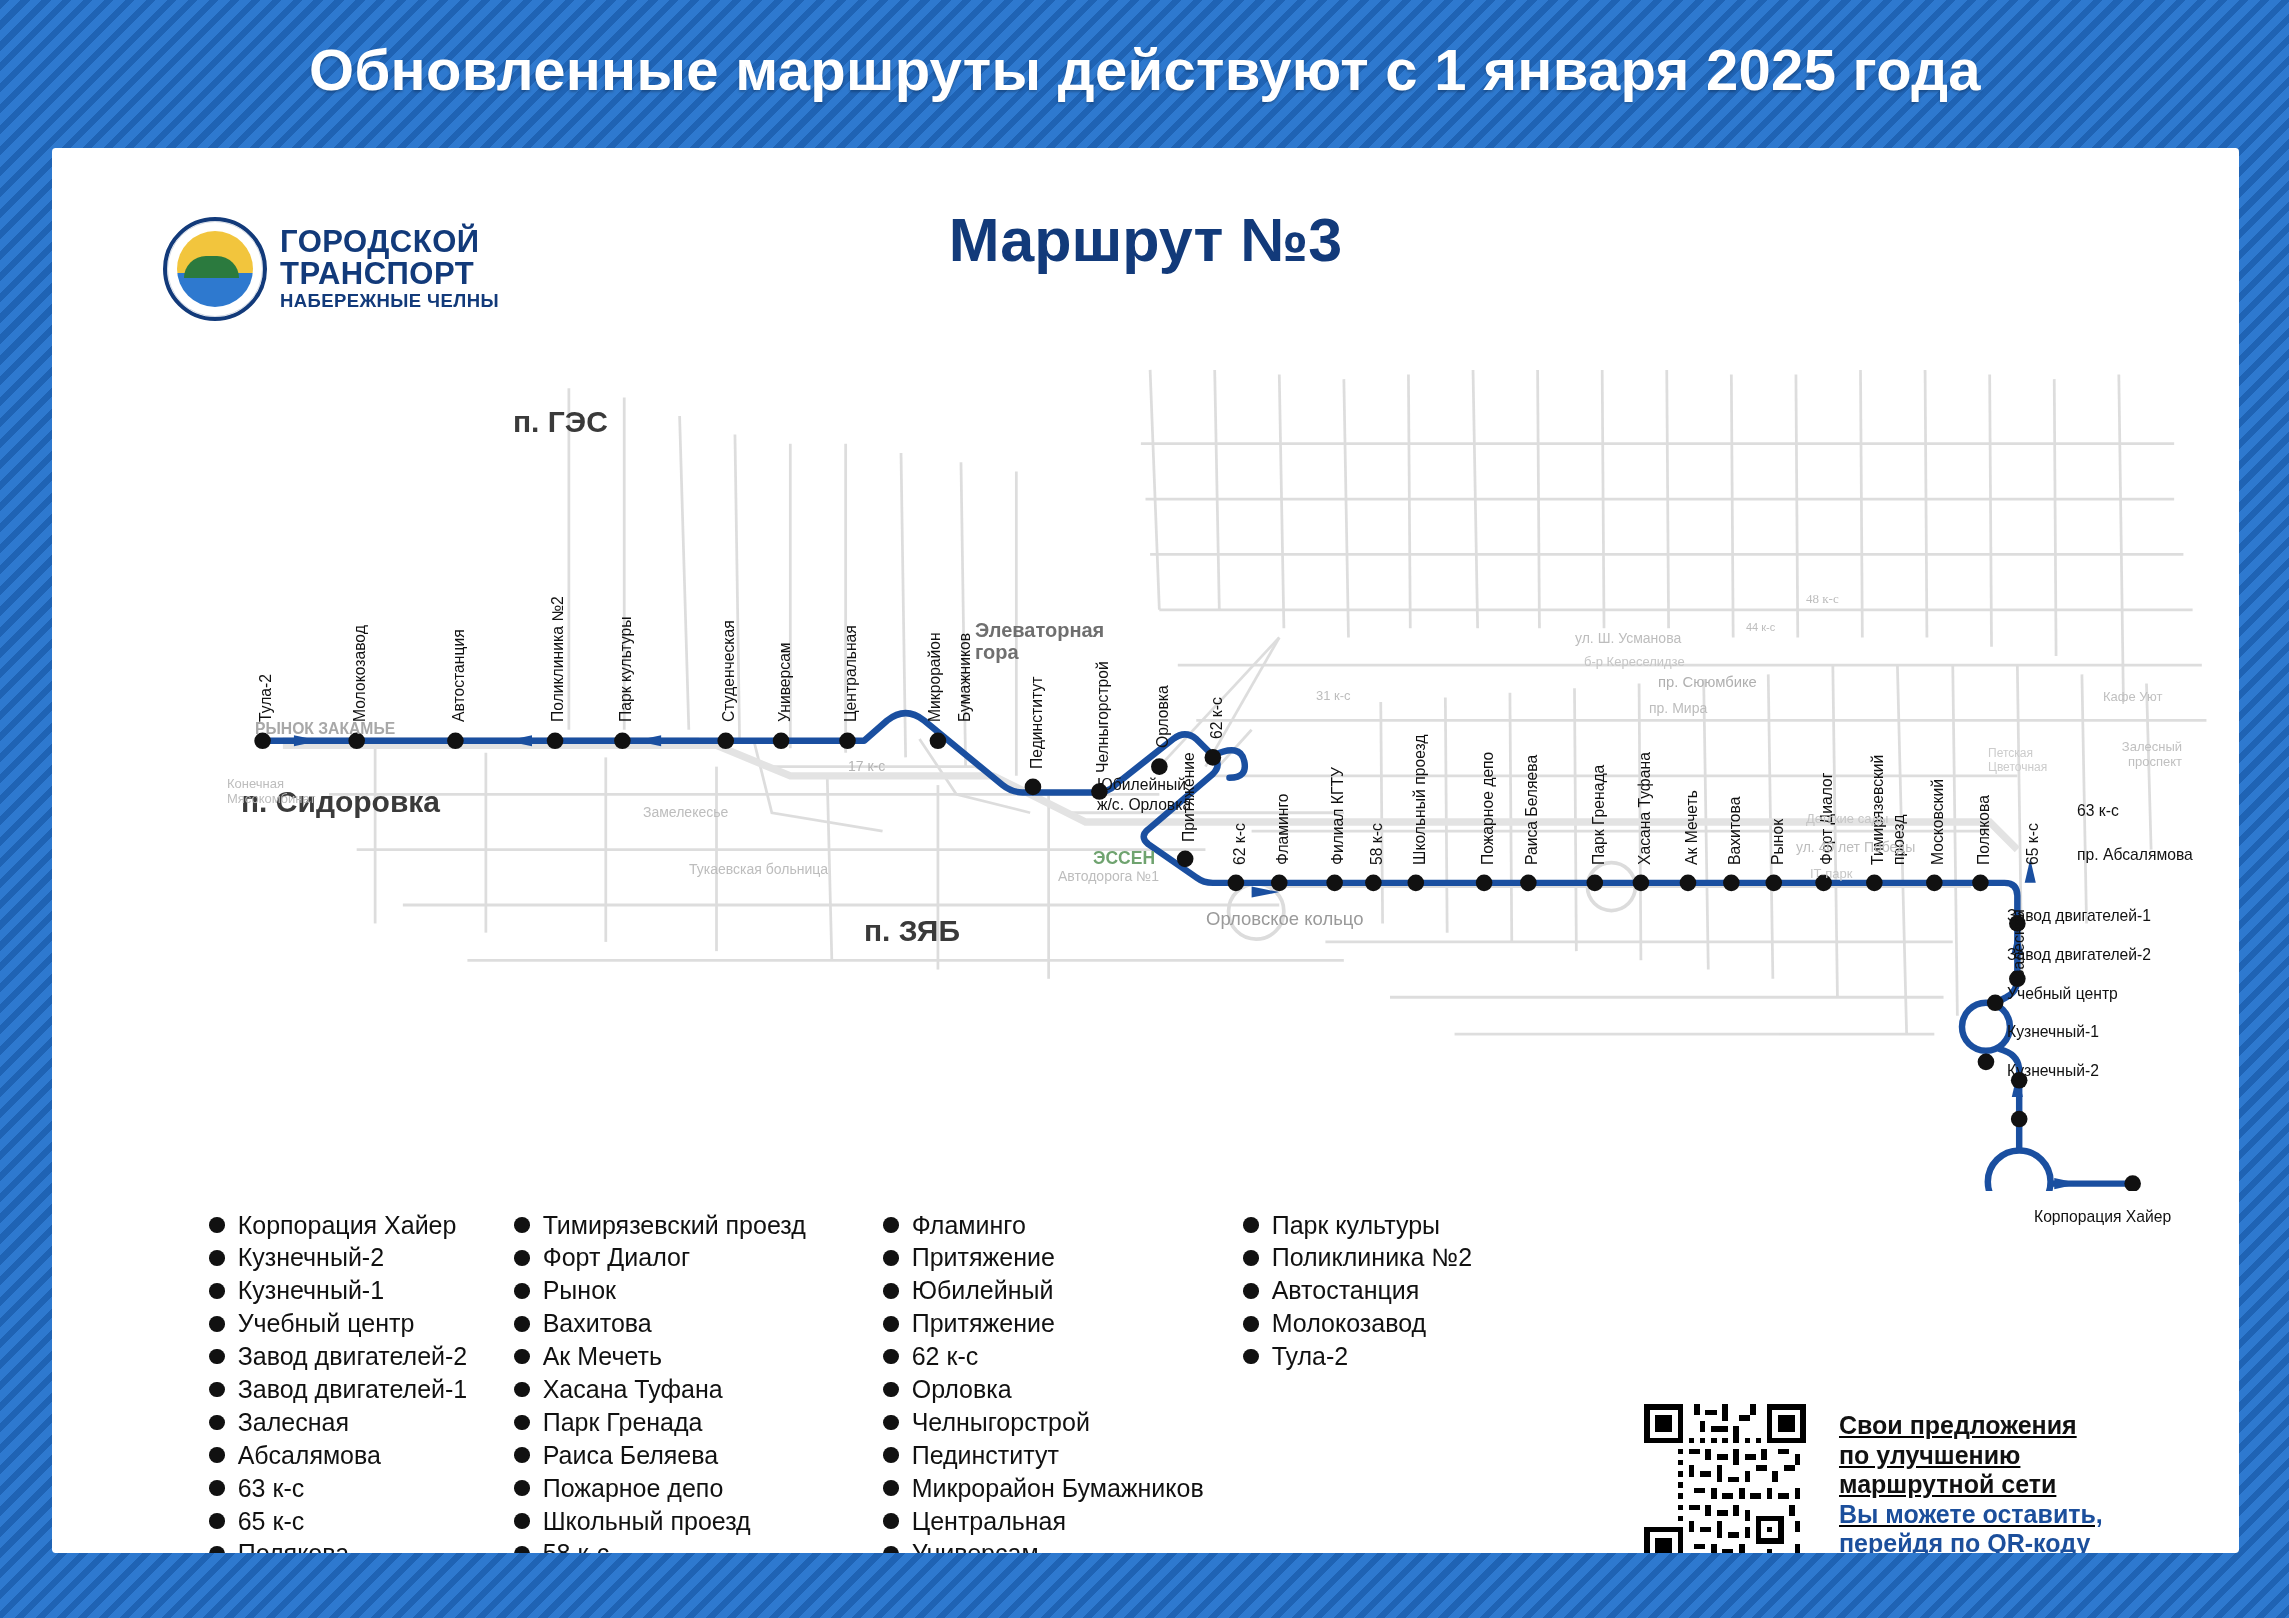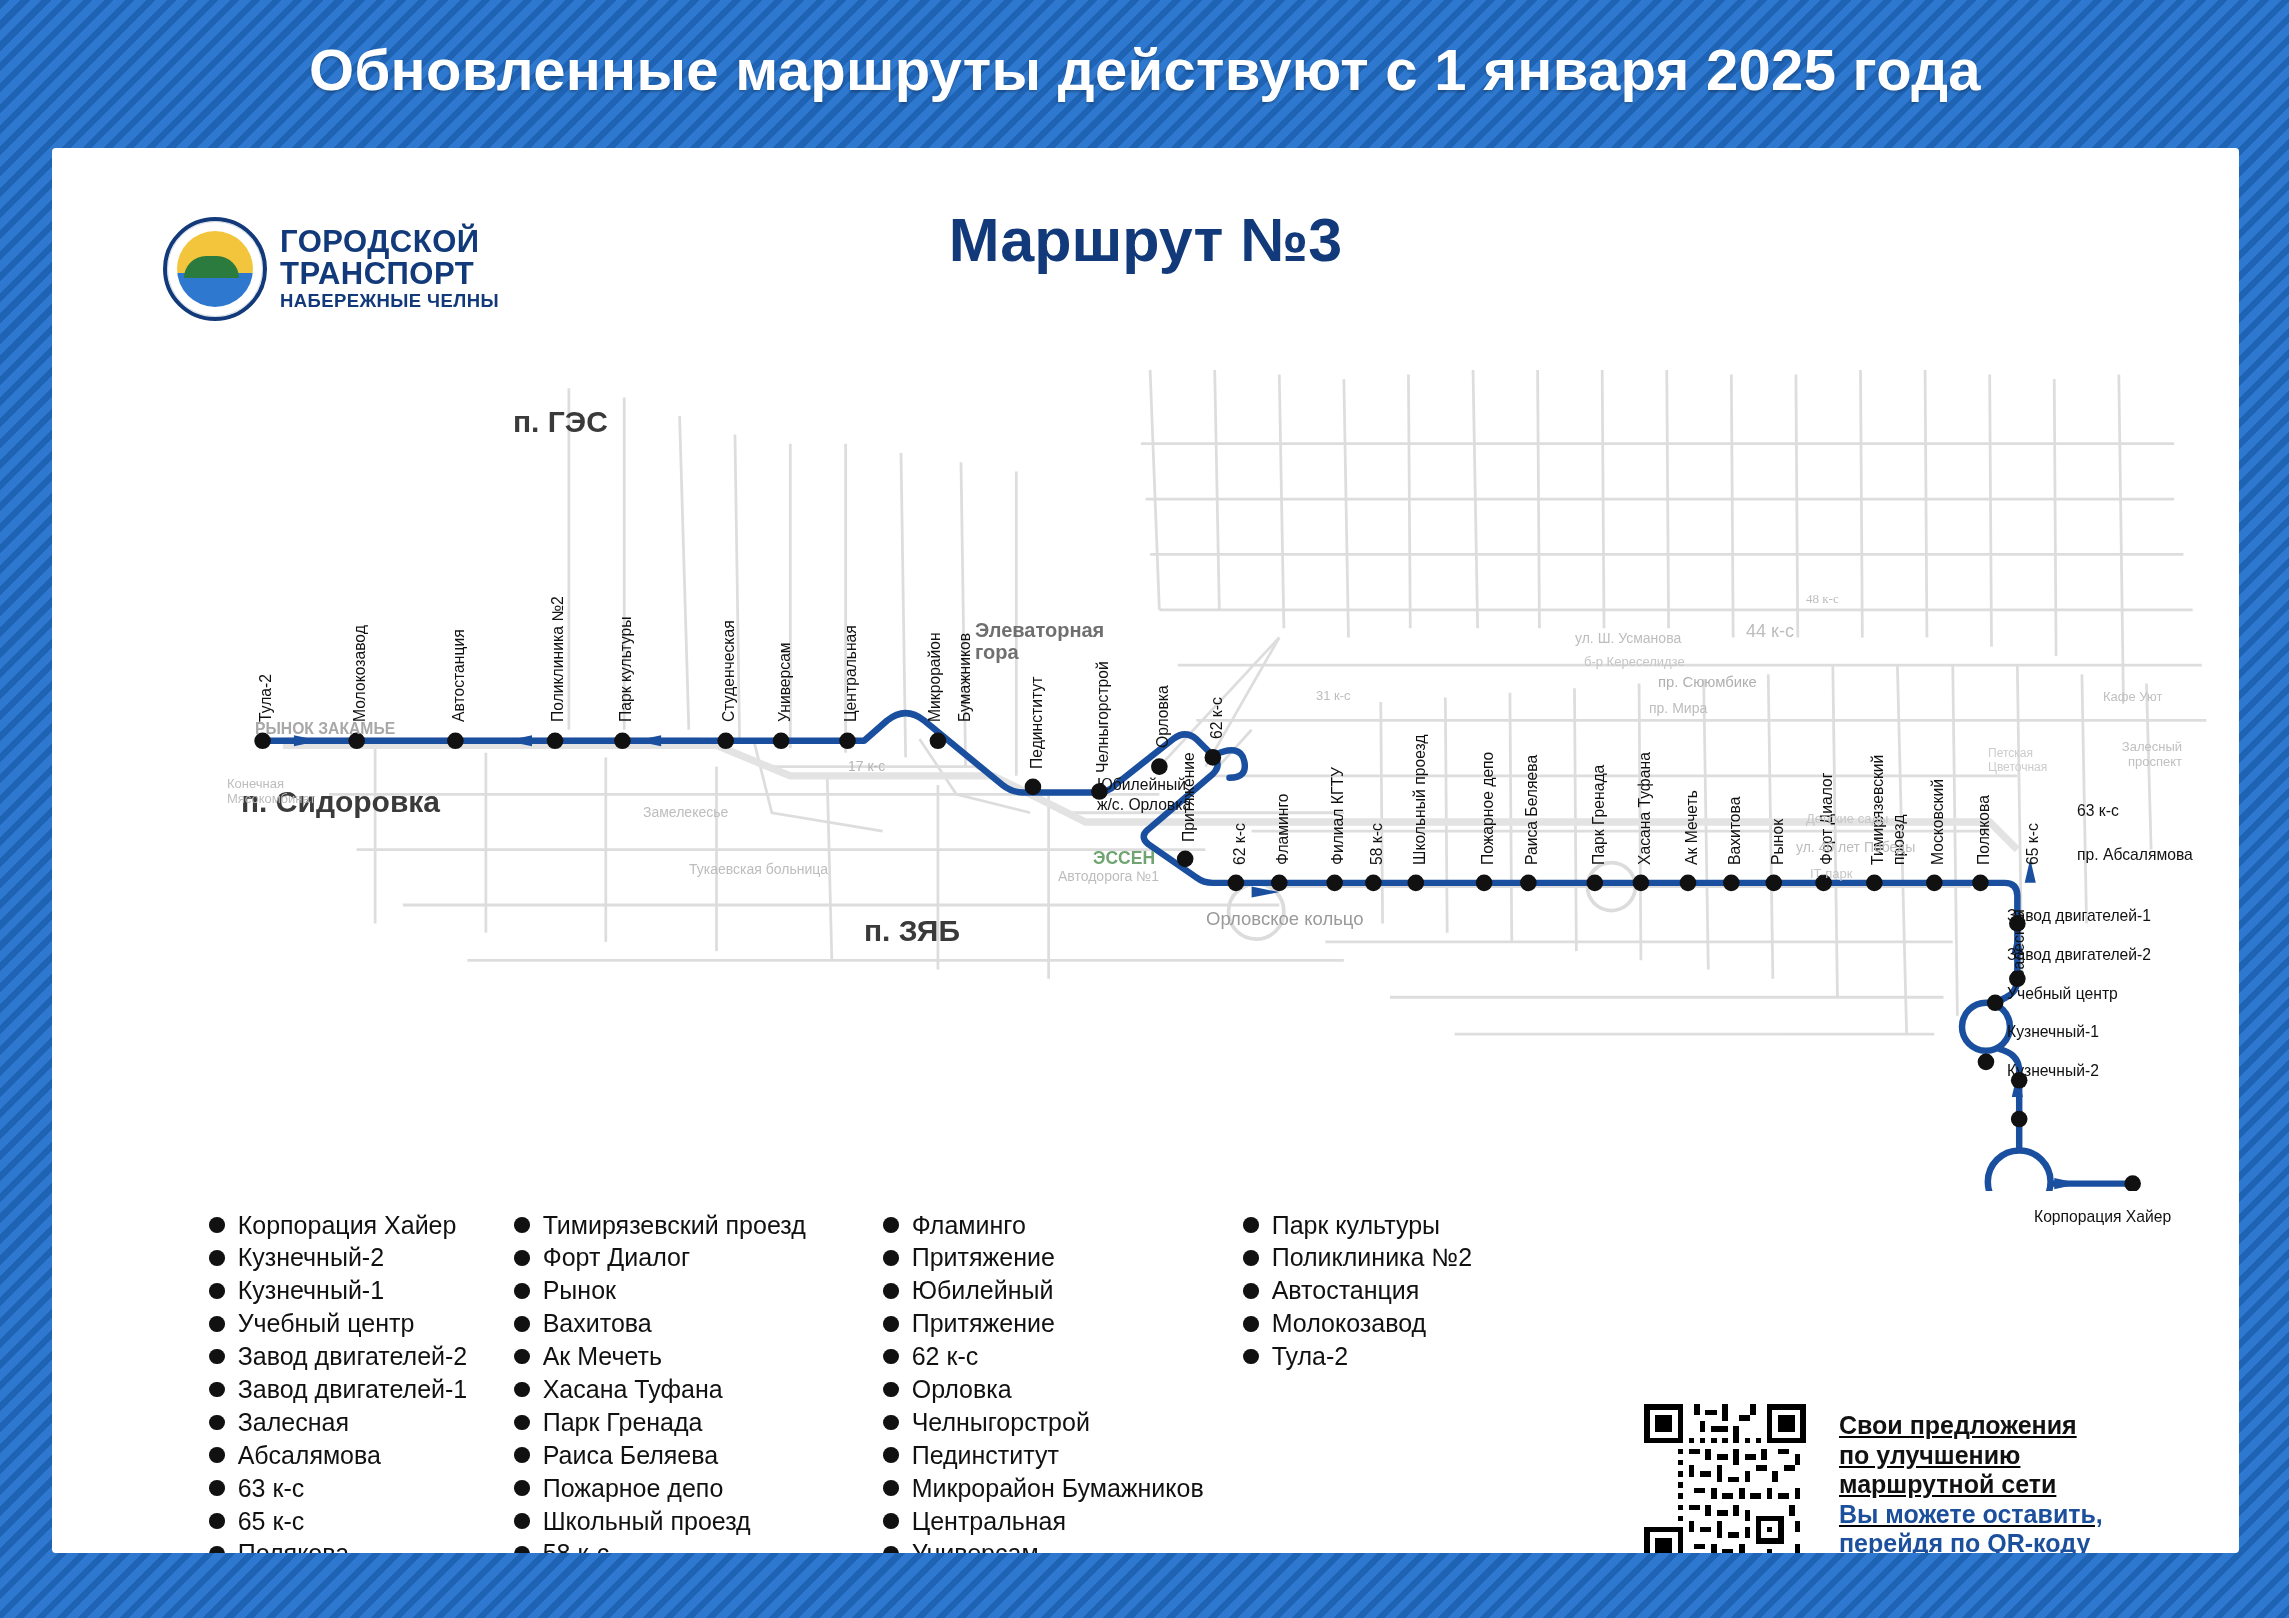--- a/index.html
+++ b/index.html
@@ -458,21 +458,21 @@
       <div class="gtext" style="left:1154px; top:575px; font-size:18.5px; color:#9a9a9a;">Орловское кольцо</div>
       <div class="gtext" style="left:1006px; top:535px; font-size:14px; color:#bdbdbd;">Автодорога №1</div>
       <div class="gtext" style="left:1041px; top:515px; font-size:17.5px; color:#6fa36f; font-weight:bold;">ЭССЕН</div>
       <div class="gtext" style="left:1744px; top:506px; font-size:14px; color:#bdbdbd;">ул. 40 лет Победы</div>
       <div class="gtext" style="left:1754px; top:478px; font-size:13px; color:#c6c6c6;">Детские сады</div>
       <div class="gtext" style="left:1758px; top:533px; font-size:13px; color:#c6c6c6;">IT-парк</div>
       <div class="gtext" style="left:1606px; top:341px; font-size:14.8px; color:#b0b0b0;">пр. Сююмбике</div>
       <div class="gtext" style="left:1597px; top:367px; font-size:14px; color:#bdbdbd;">пр. Мира</div>
       <div class="gtext" style="left:1523px; top:297px; font-size:14px; color:#bdbdbd;">ул. Ш. Усманова</div>
       <div class="gtext" style="left:1532px; top:321px; font-size:13px; color:#c6c6c6;">б-р Кереселидзе</div>
-      <div class="gtext" style="left:1694px; top:288px; font-size:18px; color:#bdbdbd;">44 к-с</div>
+      <div class="gtext" style="left:1694px; top:288px; font-size:11px; color:#bdbdbd;">44 к-с</div>
       <div class="gtext" style="left:1754px; top:258px; font-size:13px; color:#bdbdbd;font-family:Liberation Serif, serif;">48 к-с</div>
       <div class="gtext" style="left:1264px; top:355px; font-size:13px; color:#bdbdbd;">31 к-с</div>
       <div class="gtext" style="left:796px; top:425px; font-size:14px; color:#b5b5b5;">17 к-с</div>
       <div class="gtext" style="left:2056px; top:406px; font-size:13px; color:#c0c0c0; width:74px; white-space:normal;text-align:right;">Залесный проспект</div>
       <div class="gtext" style="left:2051px; top:356px; font-size:13px; color:#c0c0c0;">Кафе Уют</div>
       <div class="gtext" style="left:1936px; top:413px; font-size:12px; color:#cccccc; width:55px; white-space:normal;">Петская Цветочная</div>
     </div>
 
     <div class="legend">
       <div class="legend-col c1">

